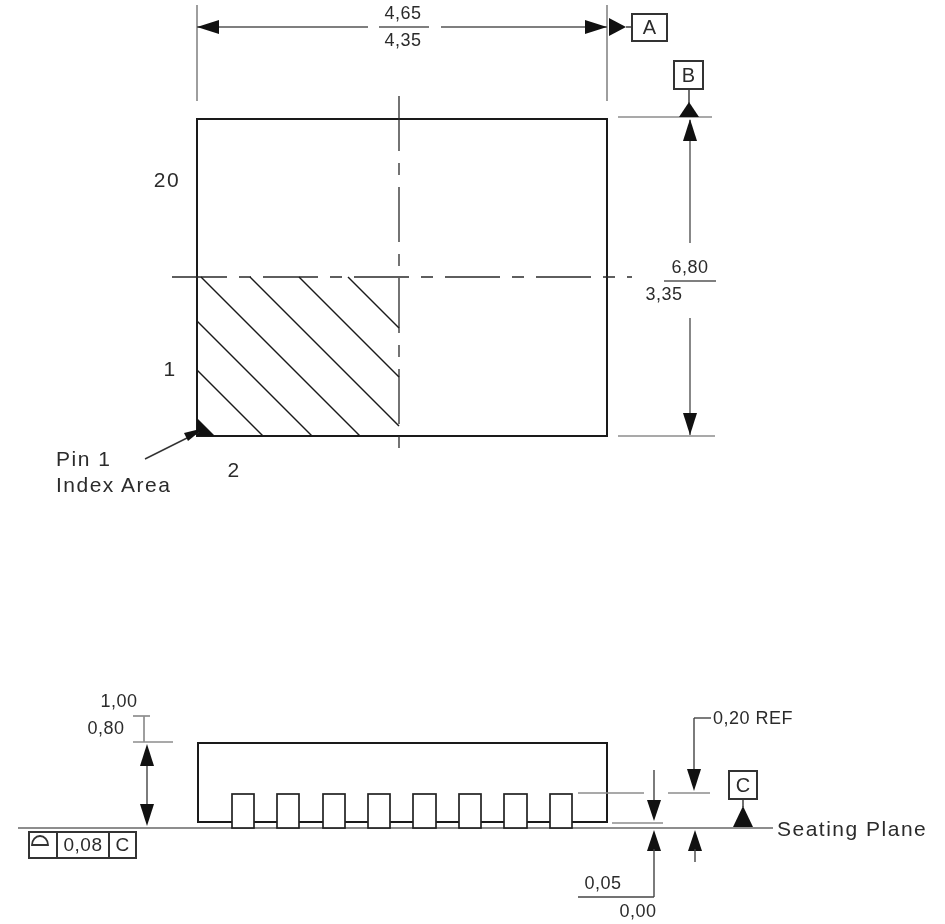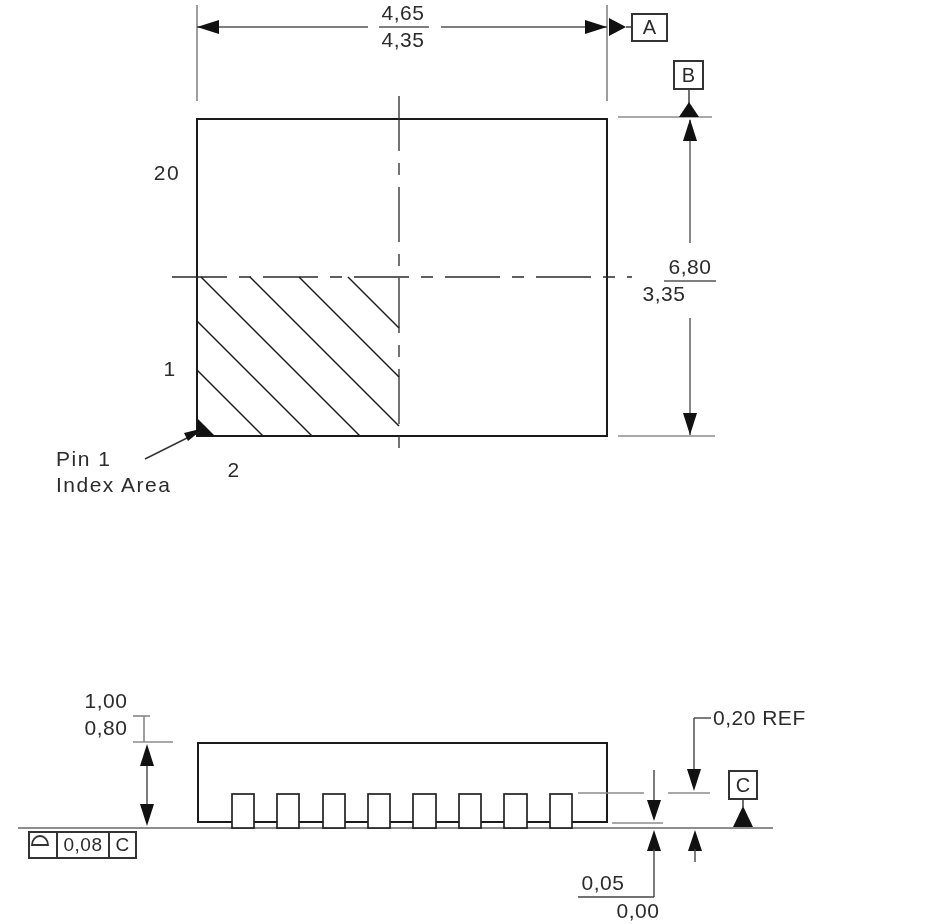--- a/index.html
+++ b/index.html
@@ -4,21 +4,21 @@
 <style>
   html,body{margin:0;padding:0;background:#fff;}
   .canvas{
     position:relative;width:945px;height:924px;background:#fff;overflow:hidden;
     font-family:"Liberation Sans","DejaVu Sans",sans-serif;color:#2b2b2b;
   }
   .canvas svg{position:absolute;left:0;top:0;}
   .txt{position:absolute;white-space:nowrap;color:#2b2b2b;}
   .ctr{transform:translate(-50%,-50%);}
   .lv {transform:translateY(-50%);}
-  .dim{font-size:21px;letter-spacing:.5px;}
+  .dim{font-size:18px;letter-spacing:.5px;}
   .lbl{font-size:21px;letter-spacing:1.5px;}
   .datum-box{
     position:absolute;border:2px solid #333;background:#fff;
     display:flex;align-items:center;justify-content:center;
     font-size:20px;color:#2b2b2b;box-sizing:border-box;
   }
   .fcf{
     position:absolute;left:28px;top:831px;height:24px;display:flex;
     border:2px solid #333;background:#fff;box-sizing:content-box;
   }
@@ -144,38 +144,39 @@
         <line x1="654" y1="849" x2="654" y2="897" stroke="#444" stroke-width="1.4"></line>
         <line x1="578" y1="897" x2="654" y2="897" stroke="#444" stroke-width="1.4"></line>
       </g>
     </g>
   </svg>
 
   <span class="txt dim ctr" style="left:403px;top:13px">4,65</span>
   <span class="txt dim ctr" style="left:403px;top:40px">4,35</span>
   <span class="txt dim ctr" style="left:690px;top:267px">6,80</span>
   <span class="txt dim ctr" style="left:664px;top:294px">3,35</span>
-  <span class="txt lbl ctr" style="left:167px;top:173px">20</span>
+  <span class="txt lbl ctr" style="left:167px;top:180px">20</span>
   <span class="txt lbl ctr" style="left:170px;top:369px">1</span>
   <span class="txt lbl ctr" style="left:234px;top:470px">2</span>
   <span class="txt lbl lv" style="left:56px;top:459px">Pin 1</span>
   <span class="txt lbl lv" style="left:56px;top:485px">Index Area</span>
 
   <div class="datum-box" style="left:631px;top:13px;width:37px;height:29px">
     <span>A</span>
   </div>
   <div class="datum-box" style="left:673px;top:60px;width:31px;height:30px">
     <span>B</span>
   </div>
 
-  <span class="txt dim ctr" style="left:106px;top:701px">1,00</span>
+  <span class="txt dim ctr" style="left:119px;top:701px">1,00</span>
   <span class="txt dim ctr" style="left:106px;top:728px">0,80</span>
   <span class="txt dim lv" style="left:713px;top:718px">0,20 REF</span>
   <span class="txt dim ctr" style="left:603px;top:883px">0,05</span>
   <span class="txt dim ctr" style="left:638px;top:911px">0,00</span>
+  <span class="txt lbl lv" style="left:777px;top:829px">Seating Plane</span>
 
   <div class="datum-box" style="left:728px;top:770px;width:30px;height:30px">
     <span>C</span>
   </div>
 
   <div class="fcf">
     <div class="fcf-cell fcf-sym">
       <svg width="20" height="14" viewBox="0 0 20 14">
         <path d="M2 12 A 8 9 0 0 1 18 12 Z" fill="none" stroke="#333" stroke-width="1.8"></path>
       </svg>

